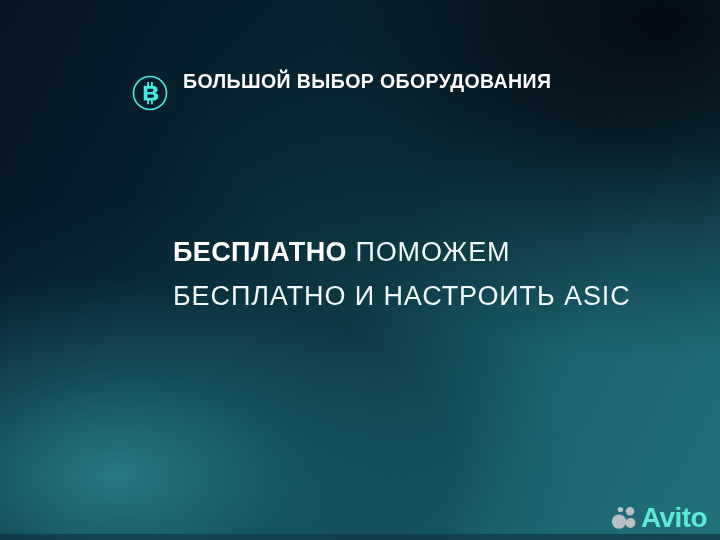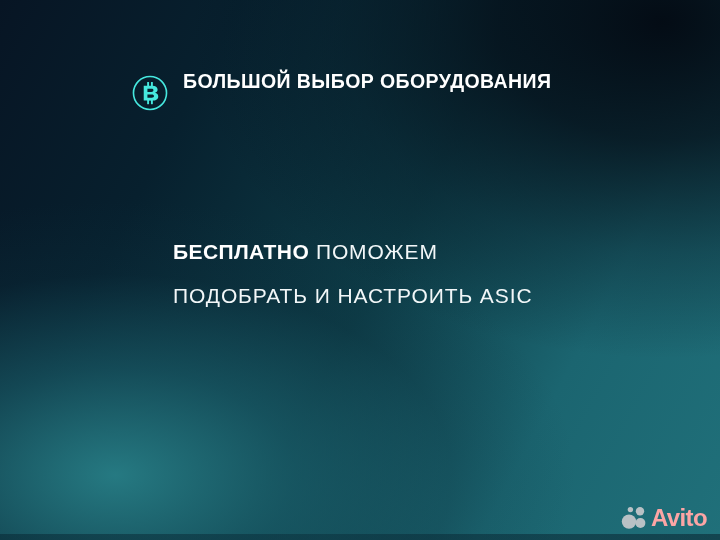--- a/index.html
+++ b/index.html
@@ -87,43 +87,43 @@
   
   .subblock {
     position: absolute;
     left: 173px;
     top: 230px;
     line-height: 44px;
     white-space: nowrap;
   }
   .sub-line {
     color: #f2f7f8;
-    font-size: 21px;
+    font-size: 27px;
     font-weight: 300;
     letter-spacing: 0.9px;
   }
   .sub-strong {
     font-weight: 700;
     letter-spacing: 0.4px;
     color: #ffffff;
   }
 
   
   .avito {
     position: absolute;
     right: 13px;
     bottom: 8px;
     display: flex;
     align-items: center;
     gap: 3px;
   }
   .avito-mark { width: 28px; height: 28px; display: block; }
   .avito-word {
-    color: #fca5a5;
-    font-size: 24px;
+    color: #5eead4;
+    font-size: 28px;
     font-weight: 700;
     letter-spacing: -0.6px;
     line-height: 28px;
   }
 </style>
 </head>
 <body>
 
 <div class="banner">
 
@@ -152,21 +152,21 @@
       </span>
       <h1 class="headline">
         <span>БОЛЬШОЙ ВЫБОР ОБОРУДОВАНИЯ</span><br>
       </h1>
     </div>
 
     <div class="subblock">
       <div class="sub-line">
         <span class="sub-strong">БЕСПЛАТНО</span><span> ПОМОЖЕМ</span>
       </div>
-      <div class="sub-line">ПОДОБРАТЬ И НАСТРОИТЬ ASIC</div>
+      <div class="sub-line">БЕСПЛАТНО И НАСТРОИТЬ ASIC</div>
     </div>
 
     <div class="avito">
       <span class="avito-mark">
         <svg viewBox="0 0 28 28" width="28" height="28" aria-hidden="true">
           <circle cx="9.0" cy="17.6" r="7.2" fill="#b9c1c5"></circle>
           <circle cx="20.4" cy="19.0" r="5.0" fill="#b9c1c5"></circle>
           <circle cx="20.0" cy="7.2" r="4.2" fill="#b9c1c5"></circle>
           <circle cx="10.4" cy="5.6" r="2.7" fill="#b9c1c5"></circle>
         </svg>

